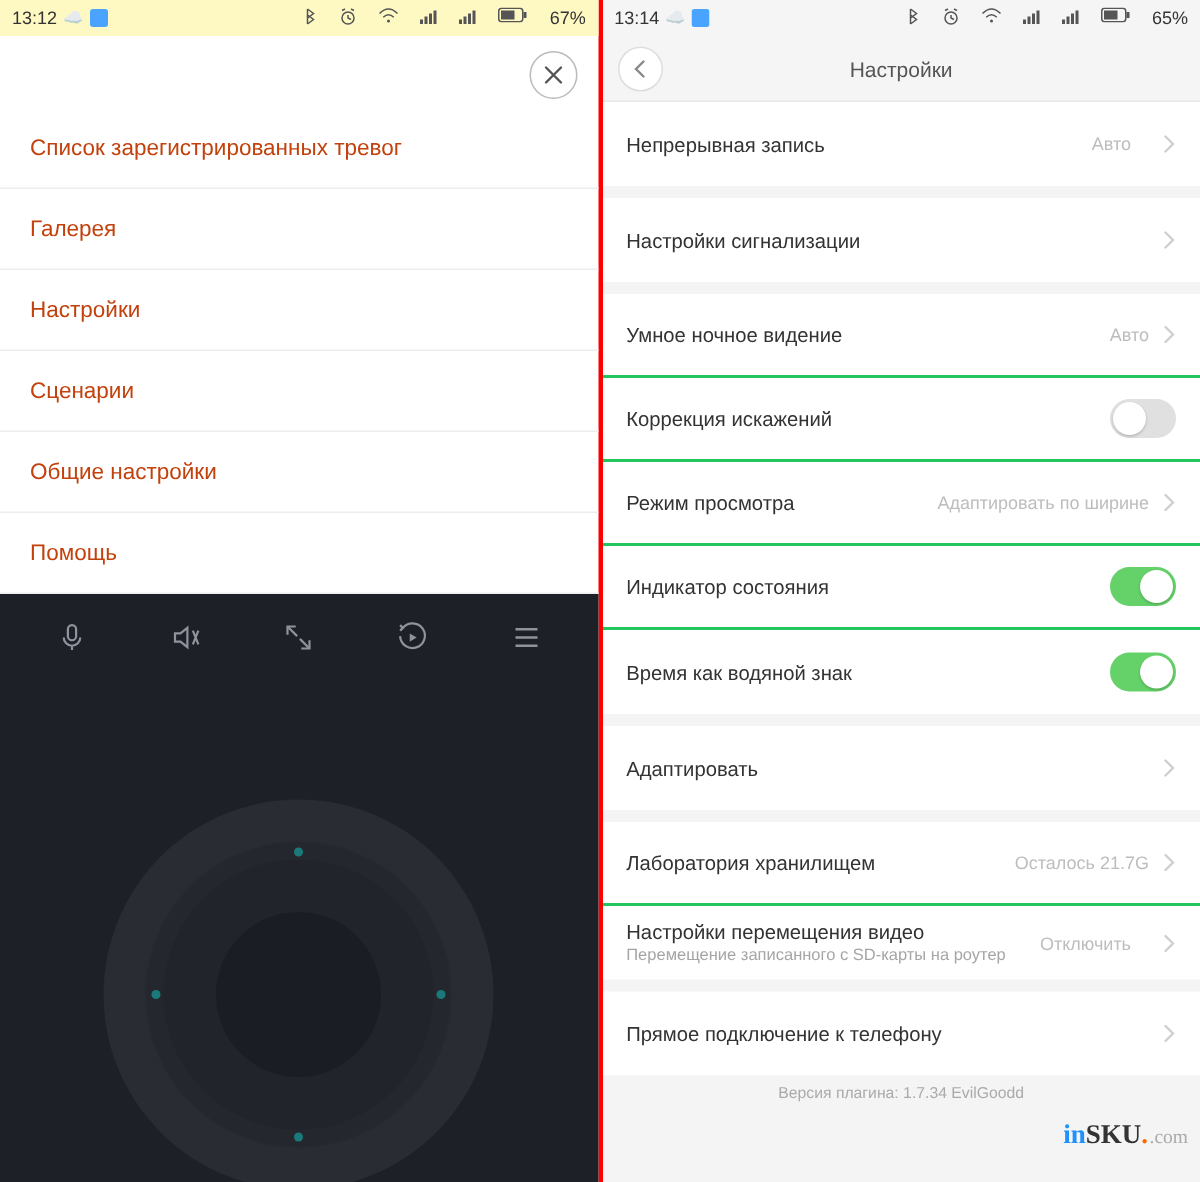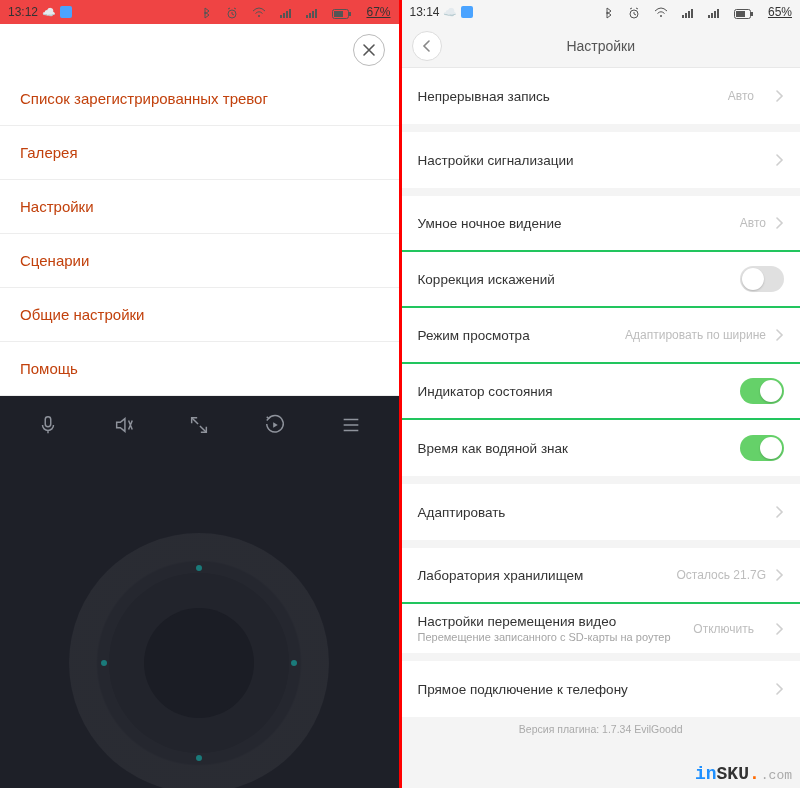--- a/index.html
+++ b/index.html
@@ -41,25 +41,25 @@
   .phone-right { }
 
   
   .status-bar {
     height: 24px;
     display: flex;
     align-items: center;
     justify-content: space-between;
     padding: 0 8px;
     font-size: 12px;
-    background: #ef4444;
+    background: #fef9c3;
   }
   .phone-right .status-bar { background: #f5f5f5; }
   .status-left { display:flex; align-items:center; gap:4px; color:#333; }
-  .status-right { display:flex; align-items:flex-end; gap:14px; color:#333;text-decoration:underline; }
+  .status-right { display:flex; align-items:flex-start; gap:14px; color:#333; }
   .ic { display:inline-flex; align-items:center; justify-content:center; }
   .ic svg { display:block; }
   .emoji { font-size: 11px; line-height:1; }
 
   
   .left-top {
     display:flex; justify-content:flex-end; padding:10px 14px 6px 14px;
   }
   .close-circle {
     width:32px; height:32px; border-radius:50%;
@@ -177,24 +177,24 @@
     text-align:center;
     font-size:10.5px;
     color:#aaa;
     padding:6px 0;
     background:#f4f4f4;
   }
 
   
   .watermark {
     position:absolute;
-    right:8px; bottom:4px;
+    right:8px; bottom:21px;
     font-size:18px; font-weight:700;
     letter-spacing:0;
-    font-family: Liberation Mono, monospace;
+    font-family: Liberation Serif, serif;
     z-index:30;
   }
   .wm-in { color:#1E90FF; }
   .wm-sku { color:#333; }
   .wm-dot { color:#ff6a00; }
   .wm-com { color:#aaa; font-size:13px; font-weight:400; margin-left:1px;}
 </style>
 </head>
 <body>
 

